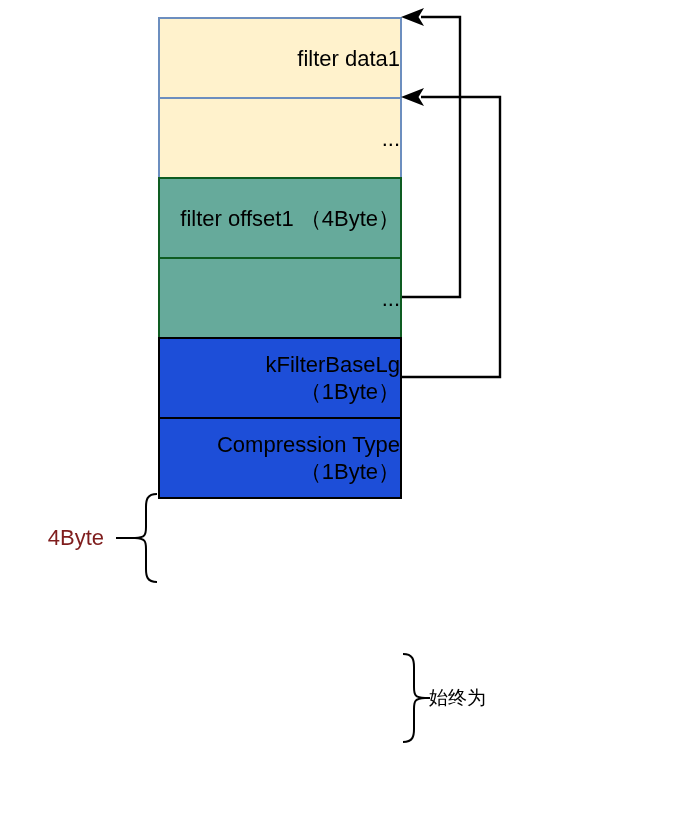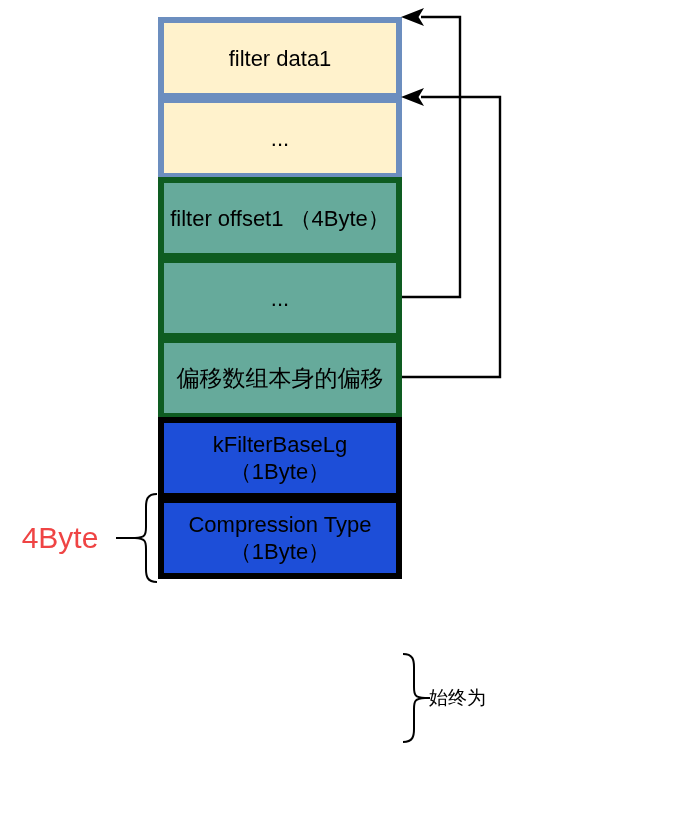--- a/index.html
+++ b/index.html
@@ -18,24 +18,24 @@
   .column {
     position: absolute;
     left: 158px;
     top: 17px;
     width: 244px;
   }
   .row {
     box-sizing: border-box;
     height: 82px;
     margin-top: -2px;
-    border: 6px solid #701a75;
+    border: 2px solid #701a75;
     display: flex;
     flex-direction: column;
-    align-items: center;
+    align-items: flex-end;
     justify-content: center;
     text-align: center;
     font-size: 22px;
     line-height: 27px;
     color: #000000;
     white-space: nowrap;
     background: #ffffff;
     position: relative;
   }
   .row:first-child { margin-top: 0; }
@@ -50,24 +50,24 @@
     position: absolute;
     left: 0;
     top: 0;
     pointer-events: none;
   }
   .label-left {
     position: absolute;
     left: 16px;
     top: 524px;
     width: 88px;
-    text-align: center;
-    font-size: 30px;
+    text-align: right;
+    font-size: 22px;
     line-height: 28px;
-    color: #ef4444;
+    color: #7f1d1d;
   }
   .annotation {
     position: absolute;
     left: 429px;
     top: 683px;
     height: 30px;
     display: flex;
     align-items: center;
     white-space: nowrap;
     color: #000000;
@@ -94,23 +94,20 @@
     </div>
     <div class="row yellow">
       <span>...</span>
     </div>
     <div class="row green">
       <span>filter offset1 （4Byte）</span>
     </div>
     <div class="row green">
       <span>...</span>
     </div>
-    <div class="row green cjk">
-      <span>偏移数组本身的偏移</span>
-    </div>
     <div class="row white">
       <span>kFilterBaseLg</span>
       <span>（1Byte）</span>
     </div>
     <div class="row white">
       <span>Compression Type</span>
       <span>（1Byte）</span>
     </div>
   </div>
 

